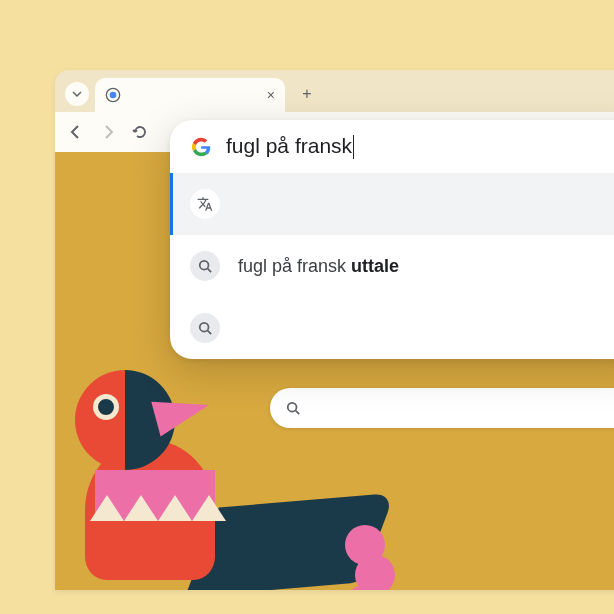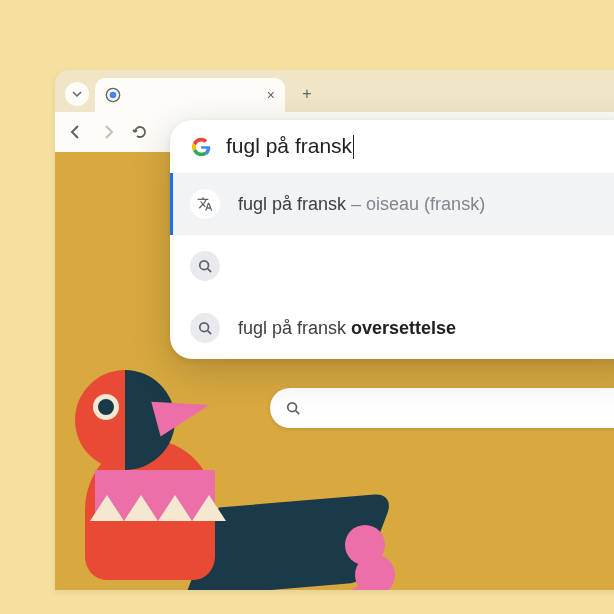--- a/index.html
+++ b/index.html
@@ -335,33 +335,32 @@
     <span class="query"><span>fugl på fransk</span><span class="cursor"></span></span>
   </div>
 
   <div id="suggestions">
       <div class="suggestion active">
         <span class="sug-icon">
           <svg width="16" height="16" viewBox="0 0 24 24" fill="#5f6368">
             <path d="M12.87 15.07l-2.54-2.51.03-.03c1.74-1.94 2.98-4.17 3.71-6.53H17V4h-7V2H8v2H1v2h11.17C11.5 7.92 10.44 9.75 9 11.35 8.07 10.32 7.3 9.19 6.69 8h-2c.73 1.63 1.73 3.17 2.98 4.56l-5.09 5.02L4 19l5-5 3.11 3.11.76-2.04zM18.5 10h-2L12 22h2l1.12-3h4.75L21 22h2l-4.5-12zm-2.62 7l1.62-4.33L19.12 17h-3.24z"></path>
           </svg>
         </span>
-        <span class="sug-text"><span>fugl på fransk</span><span class="sug-extra"> – oiseau (fransk)</span></span>
+      </div>
+      <div class="suggestion">
+        <span class="sug-icon">
+          <svg width="14" height="14" viewBox="0 0 16 16" fill="none" stroke="#5f6368" stroke-width="2">
+            <circle cx="7" cy="7" r="5"></circle>
+            <line x1="11" y1="11" x2="15" y2="15"></line>
+          </svg>
+        </span>
+        <span class="sug-text"><span>fugl på fransk </span><span class="sug-bold">uttale</span></span>
       </div>
       <div class="suggestion">
         <span class="sug-icon">
           <svg width="14" height="14" viewBox="0 0 16 16" fill="none" stroke="#5f6368" stroke-width="2">
             <circle cx="7" cy="7" r="5"></circle>
             <line x1="11" y1="11" x2="15" y2="15"></line>
           </svg>
         </span>
       </div>
-      <div class="suggestion">
-        <span class="sug-icon">
-          <svg width="14" height="14" viewBox="0 0 16 16" fill="none" stroke="#5f6368" stroke-width="2">
-            <circle cx="7" cy="7" r="5"></circle>
-            <line x1="11" y1="11" x2="15" y2="15"></line>
-          </svg>
-        </span>
-        <span class="sug-text"><span>fugl på fransk </span><span class="sug-bold">oversettelse</span></span>
-      </div>
     </div>
 </div>
 
 </body></html>

